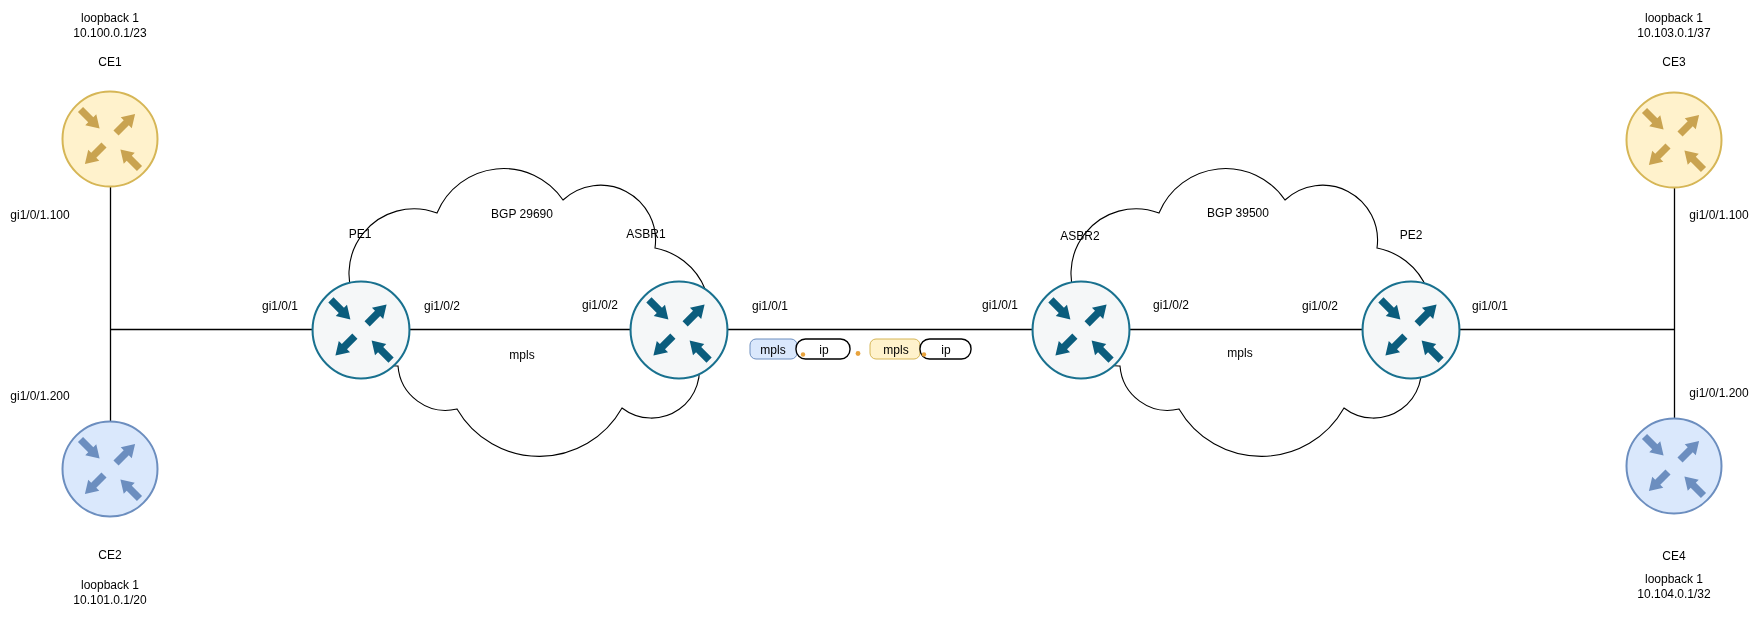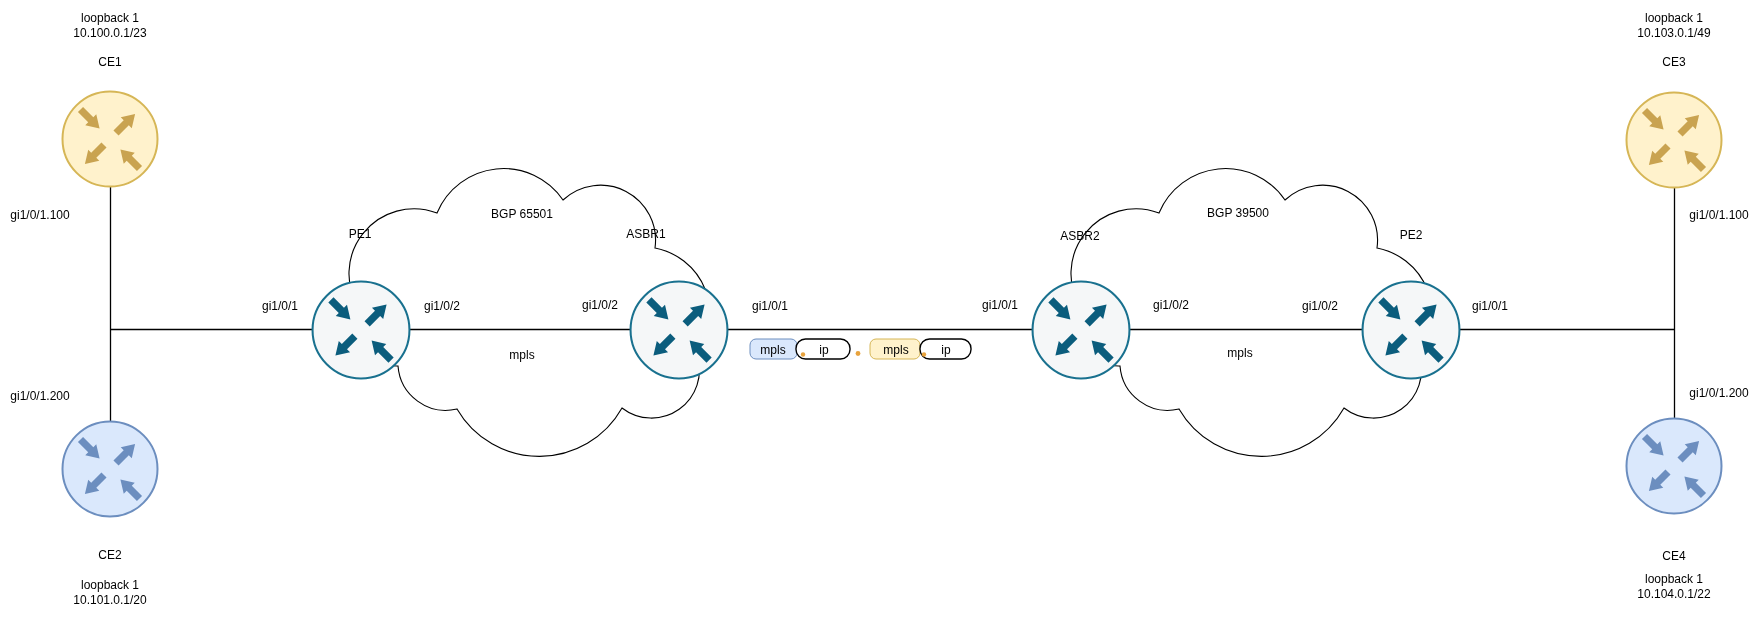--- a/index.html
+++ b/index.html
@@ -97,21 +97,21 @@
 
   <div class="lbl" style="left:40px;top:396px">gi1/0/1.200</div>
   <div class="lbl" style="left:110px;top:555px">CE2</div>
   <div class="lbl" style="left:110px;top:585px">loopback 1</div>
   <div class="lbl" style="left:110px;top:600px">10.101.0.1/20</div>
 
   <div class="lbl" style="left:360px;top:234px">PE1</div>
   <div class="lbl" style="left:280px;top:306px">gi1/0/1</div>
   <div class="lbl" style="left:442px;top:306px">gi1/0/2</div>
 
-  <div class="lbl" style="left:522px;top:214px">BGP 65501</div>
+  <div class="lbl" style="left:522px;top:214px">BGP 29690</div>
   <div class="lbl" style="left:522px;top:355px">mpls</div>
 
   <div class="lbl" style="left:646px;top:234px">ASBR1</div>
   <div class="lbl" style="left:600px;top:305px">gi1/0/2</div>
   <div class="lbl" style="left:770px;top:306px">gi1/0/1</div>
 
   <div class="lbl" style="left:773px;top:350px">mpls</div>
   <div class="lbl" style="left:824px;top:350px">ip</div>
   <div class="lbl" style="left:896px;top:350px">mpls</div>
   <div class="lbl" style="left:946px;top:350px">ip</div>
@@ -121,22 +121,22 @@
   <div class="lbl" style="left:1171px;top:305px">gi1/0/2</div>
 
   <div class="lbl" style="left:1238px;top:213px">BGP 39500</div>
   <div class="lbl" style="left:1240px;top:353px">mpls</div>
 
   <div class="lbl" style="left:1411px;top:235px">PE2</div>
   <div class="lbl" style="left:1320px;top:306px">gi1/0/2</div>
   <div class="lbl" style="left:1490px;top:306px">gi1/0/1</div>
 
   <div class="lbl" style="left:1674px;top:18px">loopback 1</div>
-  <div class="lbl" style="left:1674px;top:33px">10.103.0.1/49</div>
+  <div class="lbl" style="left:1674px;top:33px">10.103.0.1/37</div>
   <div class="lbl" style="left:1674px;top:62px">CE3</div>
   <div class="lbl" style="left:1719px;top:215px">gi1/0/1.100</div>
 
   <div class="lbl" style="left:1719px;top:393px">gi1/0/1.200</div>
   <div class="lbl" style="left:1674px;top:556px">CE4</div>
   <div class="lbl" style="left:1674px;top:579px">loopback 1</div>
-  <div class="lbl" style="left:1674px;top:594px">10.104.0.1/22</div>
+  <div class="lbl" style="left:1674px;top:594px">10.104.0.1/32</div>
 
 </div>
 
 </body></html>

